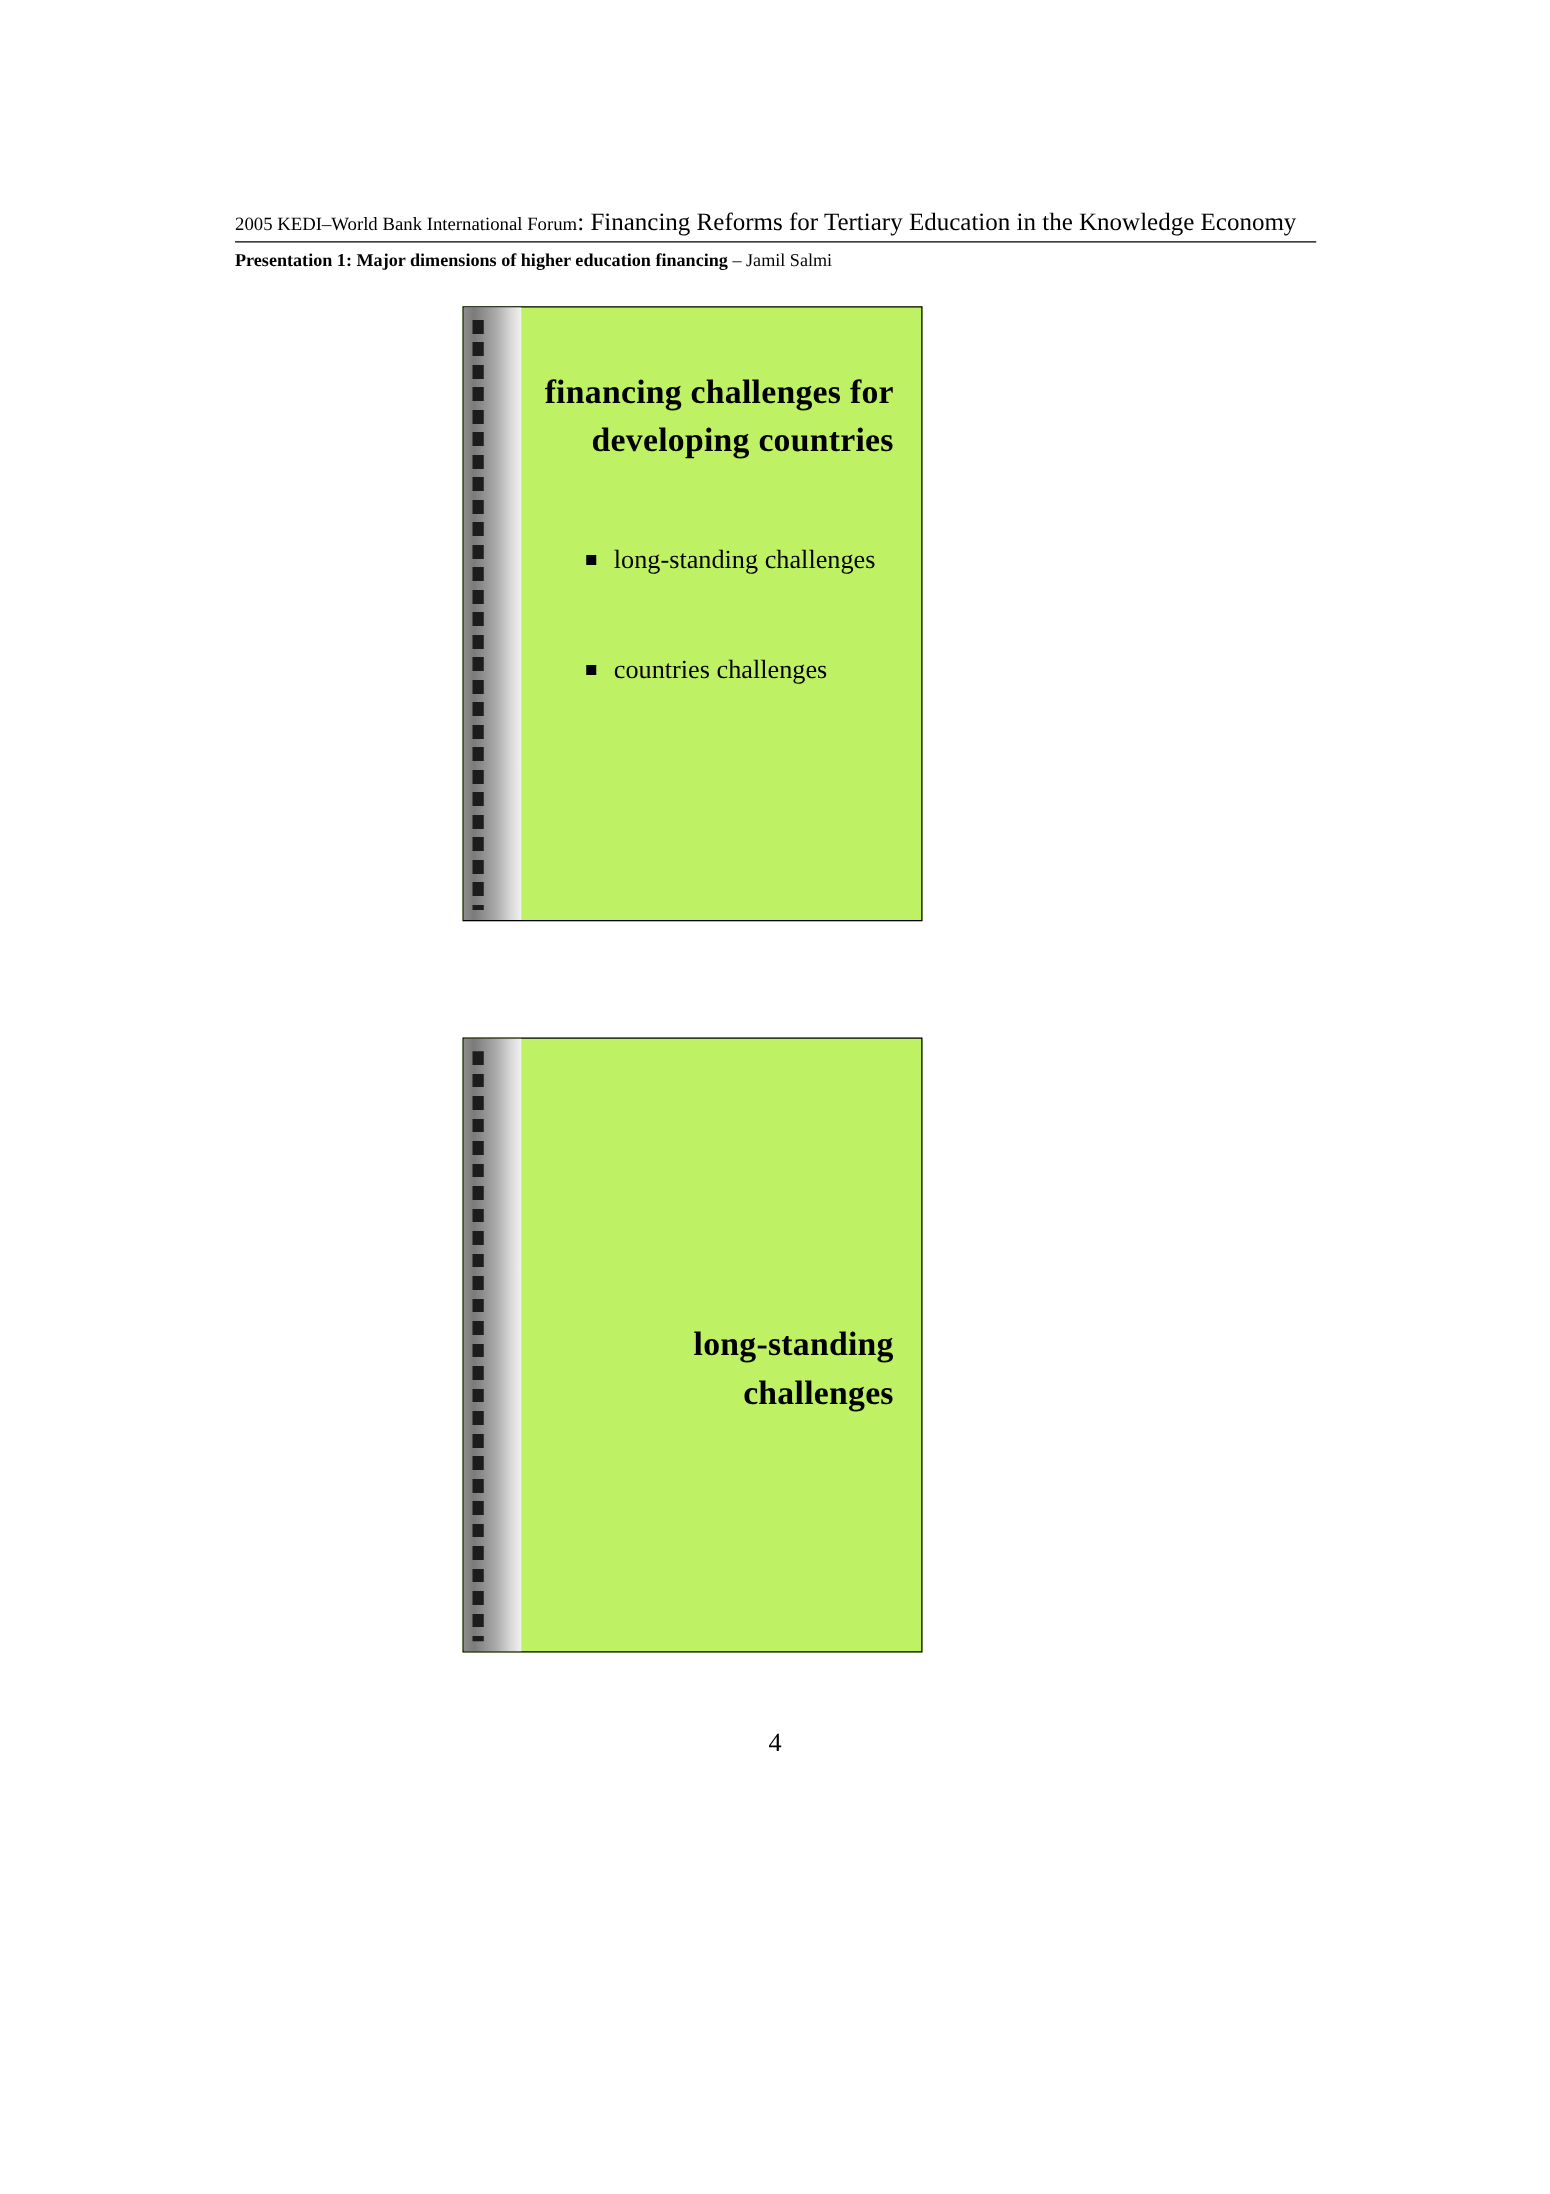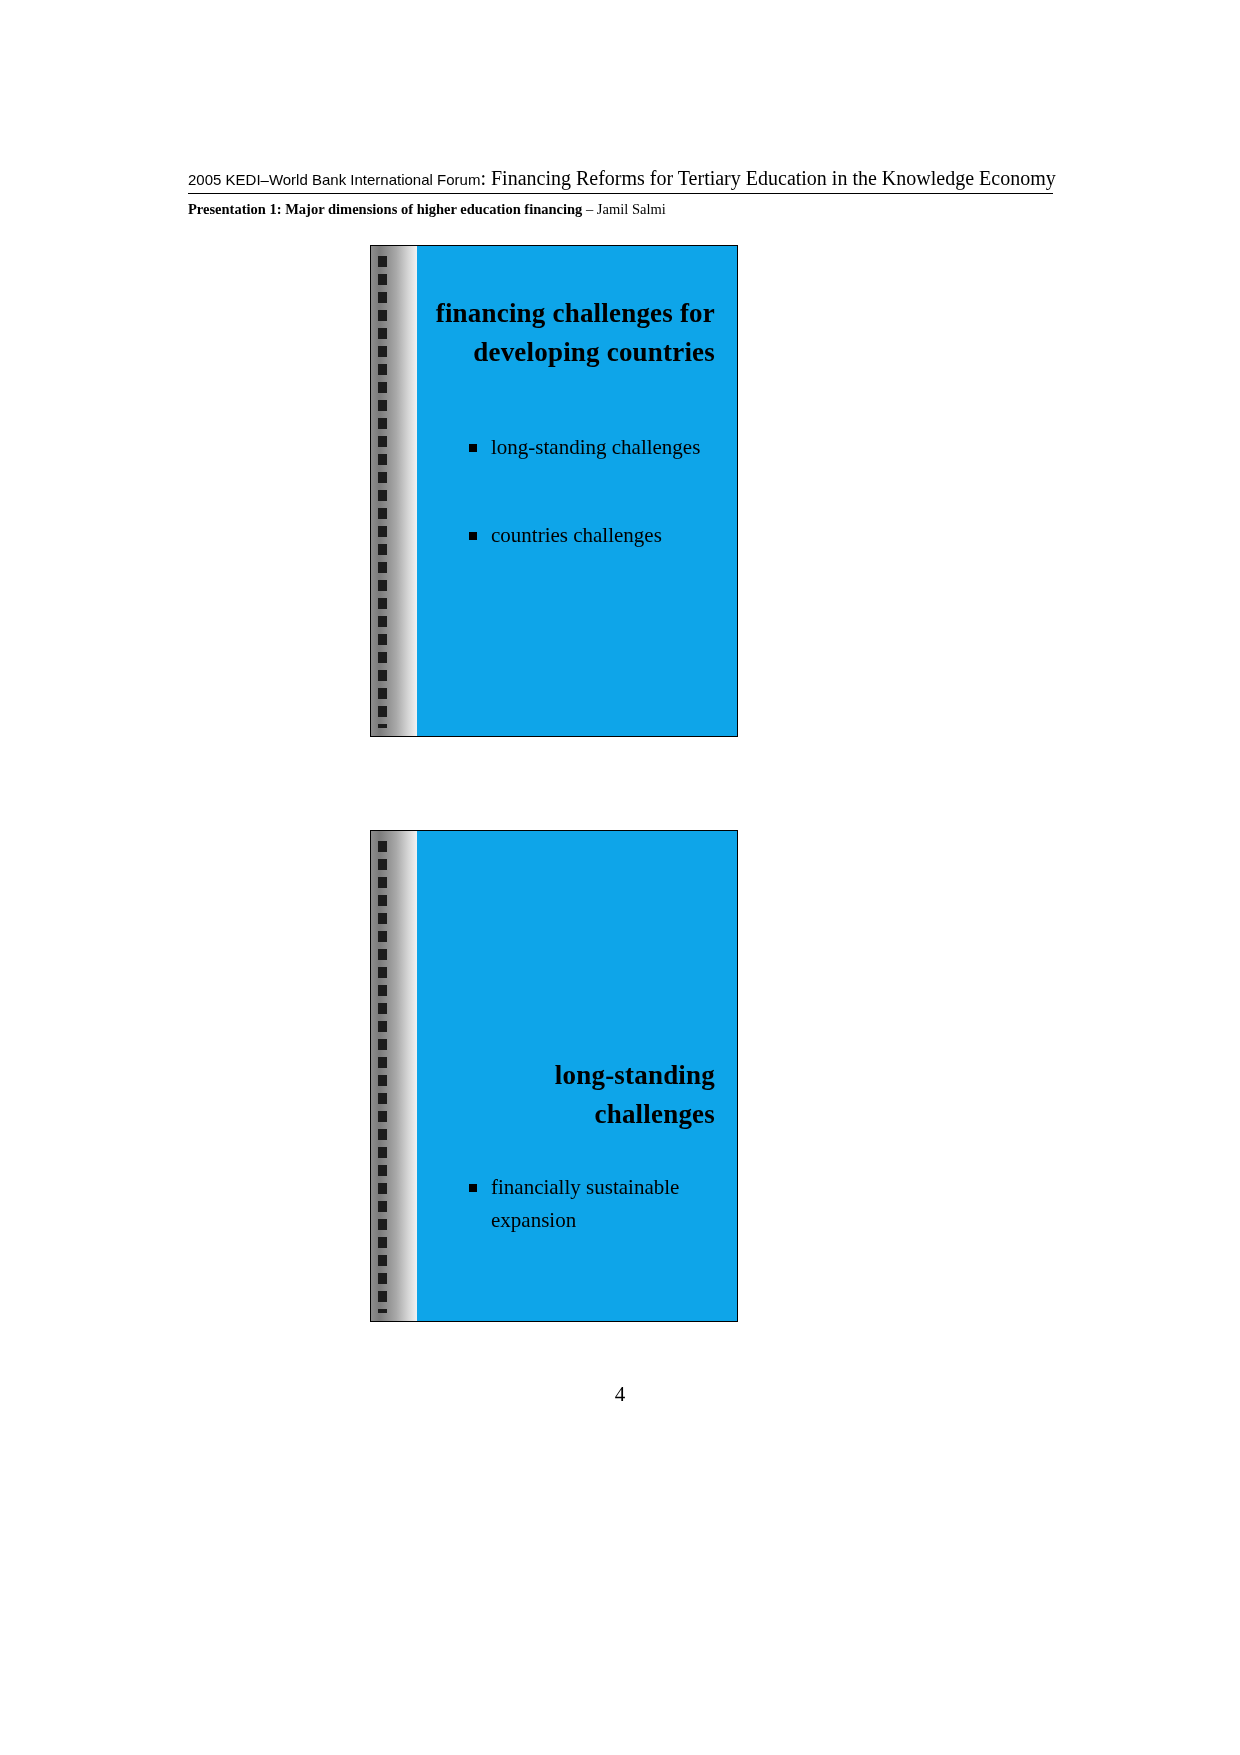--- a/index.html
+++ b/index.html
@@ -29,21 +29,21 @@
     left: 188px;
     top: 168px;
     width: 865px;
   }
   .header-line1 {
     font-size: 15.5px;
     line-height: 20px;
     white-space: nowrap;
   }
   .header-line1 .hl-sans {
-    font-family: Liberation Sans, sans-serif;
+    font-family: Liberation Serif, serif;
     font-size: 15px;
   }
   .header-line1 .hl-italic {
     font-size: 20px;
   }
   .header-rule {
     margin-top: 3px;
     border-top: 1px solid #000;
     width: 865px;
     height: 0;
@@ -55,21 +55,21 @@
     white-space: nowrap;
   }
   .header-line2 .hl-bold {
     font-weight: bold;
   }
 
   
   .slide {
     position: absolute;
     border: 1.5px solid #000;
-    background: #0ea5e9;
+    background: #bef264;
     box-sizing: border-box;
   }
   .slide-1 {
     left: 370px;
     top: 245px;
     width: 368px;
     height: 492px;
   }
   .slide-2 {
     left: 370px;
@@ -186,21 +186,18 @@
       </div>
     </div>
   </div>
 
   <div class="slide slide-2">
     <div class="slide-bar">
       <div class="slide-bar-dashes"></div>
     </div>
     <div class="slide-body">
       <div class="slide-title">long-standing challenges</div>
-      <div class="bullets">
-        <div class="bullet">financially sustainable expansion</div>
-      </div>
     </div>
   </div>
 
   <div class="page-number">4</div>
 
 </div>
 
 </body></html>

